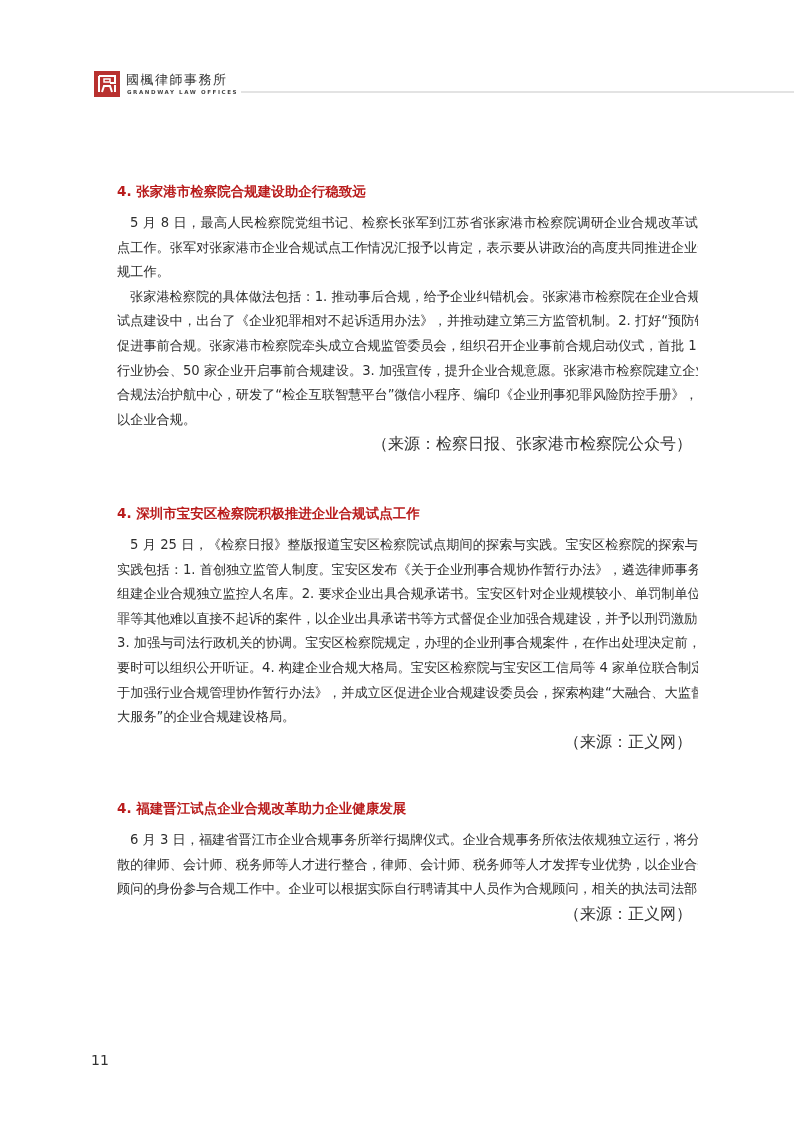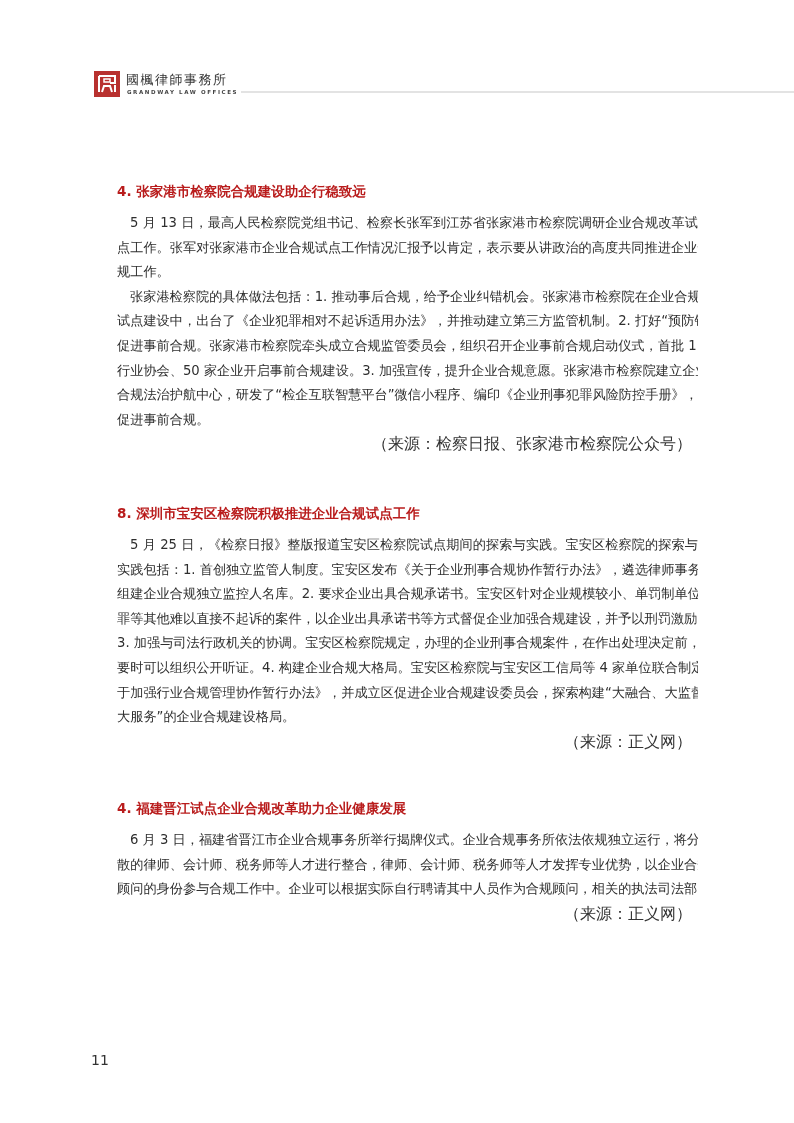--- a/index.html
+++ b/index.html
@@ -120,37 +120,37 @@
     </svg>
   </div>
   <div class="brand-cn">國楓律師事務所</div>
   <div class="brand-en">GRANDWAY LAW OFFICES</div>
   <div class="header-rule"></div>
 </div>
 
 <div class="section" style="top:180px;">
   <div class="section-title">4. 张家港市检察院合规建设助企行稳致远</div>
   <div class="para" style="margin-top:9px;">
-    <span class="line indent">5 月 13 日，最高人民检察院党组书记、检察长张军到江苏省张家港市检察院调研企业合规改革试</span>
+    <span class="line indent">5 月 8 日，最高人民检察院党组书记、检察长张军到江苏省张家港市检察院调研企业合规改革试</span>
     <span class="line">点工作。张军对张家港市企业合规试点工作情况汇报予以肯定，表示要从讲政治的高度共同推进企业合</span>
     <span class="line last">规工作。</span>
   </div>
   <div class="para">
     <span class="line indent">张家港检察院的具体做法包括：1. 推动事后合规，给予企业纠错机会。张家港市检察院在企业合规</span>
     <span class="line">试点建设中，出台了《企业犯罪相对不起诉适用办法》，并推动建立第三方监管机制。2. 打好“预防针”，</span>
     <span class="line">促进事前合规。张家港市检察院牵头成立合规监管委员会，组织召开企业事前合规启动仪式，首批 1 家</span>
     <span class="line">行业协会、50 家企业开启事前合规建设。3. 加强宣传，提升企业合规意愿。张家港市检察院建立企业</span>
     <span class="line">合规法治护航中心，研发了“检企互联智慧平台”微信小程序、编印《企业刑事犯罪风险防控手册》，</span>
-    <span class="line last">促进事前合规。</span>
+    <span class="line last">以企业合规。</span>
   </div>
   <div class="source" style="margin-top:2px;">（来源：检察日报、张家港市检察院公众号）</div>
 </div>
 
 <div class="section" style="top:502px;">
-  <div class="section-title">8. 深圳市宝安区检察院积极推进企业合规试点工作</div>
+  <div class="section-title">4. 深圳市宝安区检察院积极推进企业合规试点工作</div>
   <div class="para" style="margin-top:9px;">
     <span class="line indent">5 月 25 日，《检察日报》整版报道宝安区检察院试点期间的探索与实践。宝安区检察院的探索与</span>
     <span class="line">实践包括：1. 首创独立监管人制度。宝安区发布《关于企业刑事合规协作暂行办法》，遴选律师事务所</span>
     <span class="line">组建企业合规独立监控人名库。2. 要求企业出具合规承诺书。宝安区针对企业规模较小、单罚制单位犯</span>
     <span class="line">罪等其他难以直接不起诉的案件，以企业出具承诺书等方式督促企业加强合规建设，并予以刑罚激励。</span>
     <span class="line">3. 加强与司法行政机关的协调。宝安区检察院规定，办理的企业刑事合规案件，在作出处理决定前，必</span>
     <span class="line">要时可以组织公开听证。4. 构建企业合规大格局。宝安区检察院与宝安区工信局等 4 家单位联合制定《关</span>
     <span class="line">于加强行业合规管理协作暂行办法》，并成立区促进企业合规建设委员会，探索构建“大融合、大监督、</span>
     <span class="line last">大服务”的企业合规建设格局。</span>
   </div>

